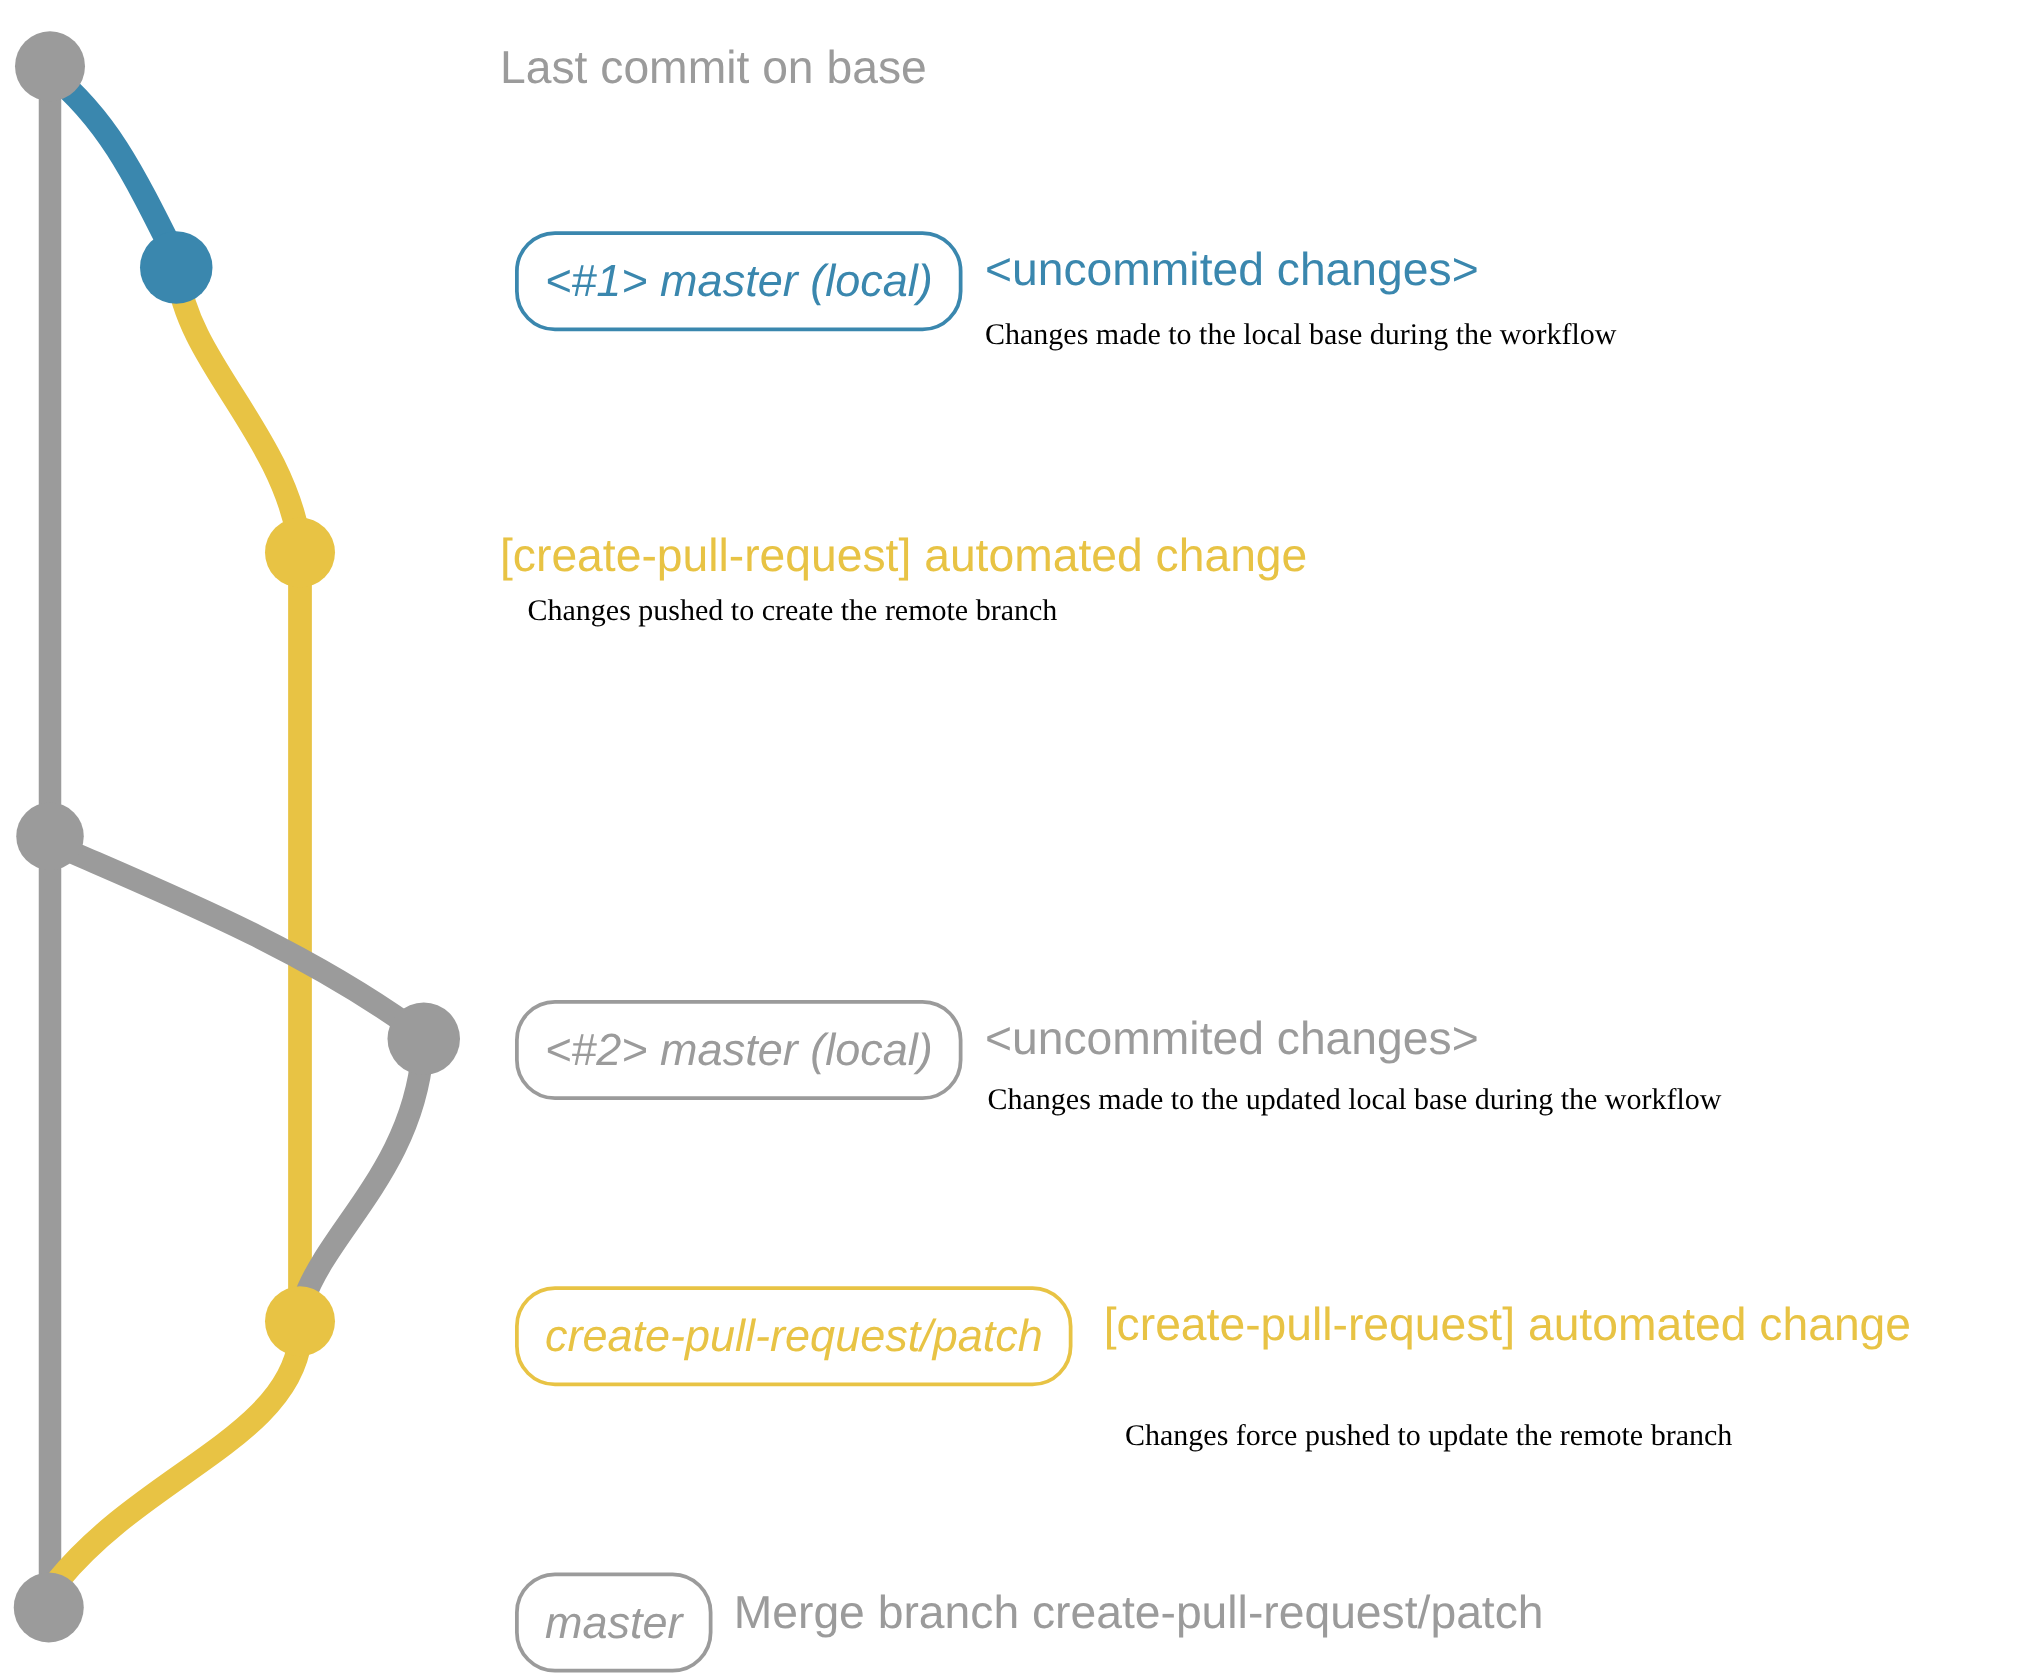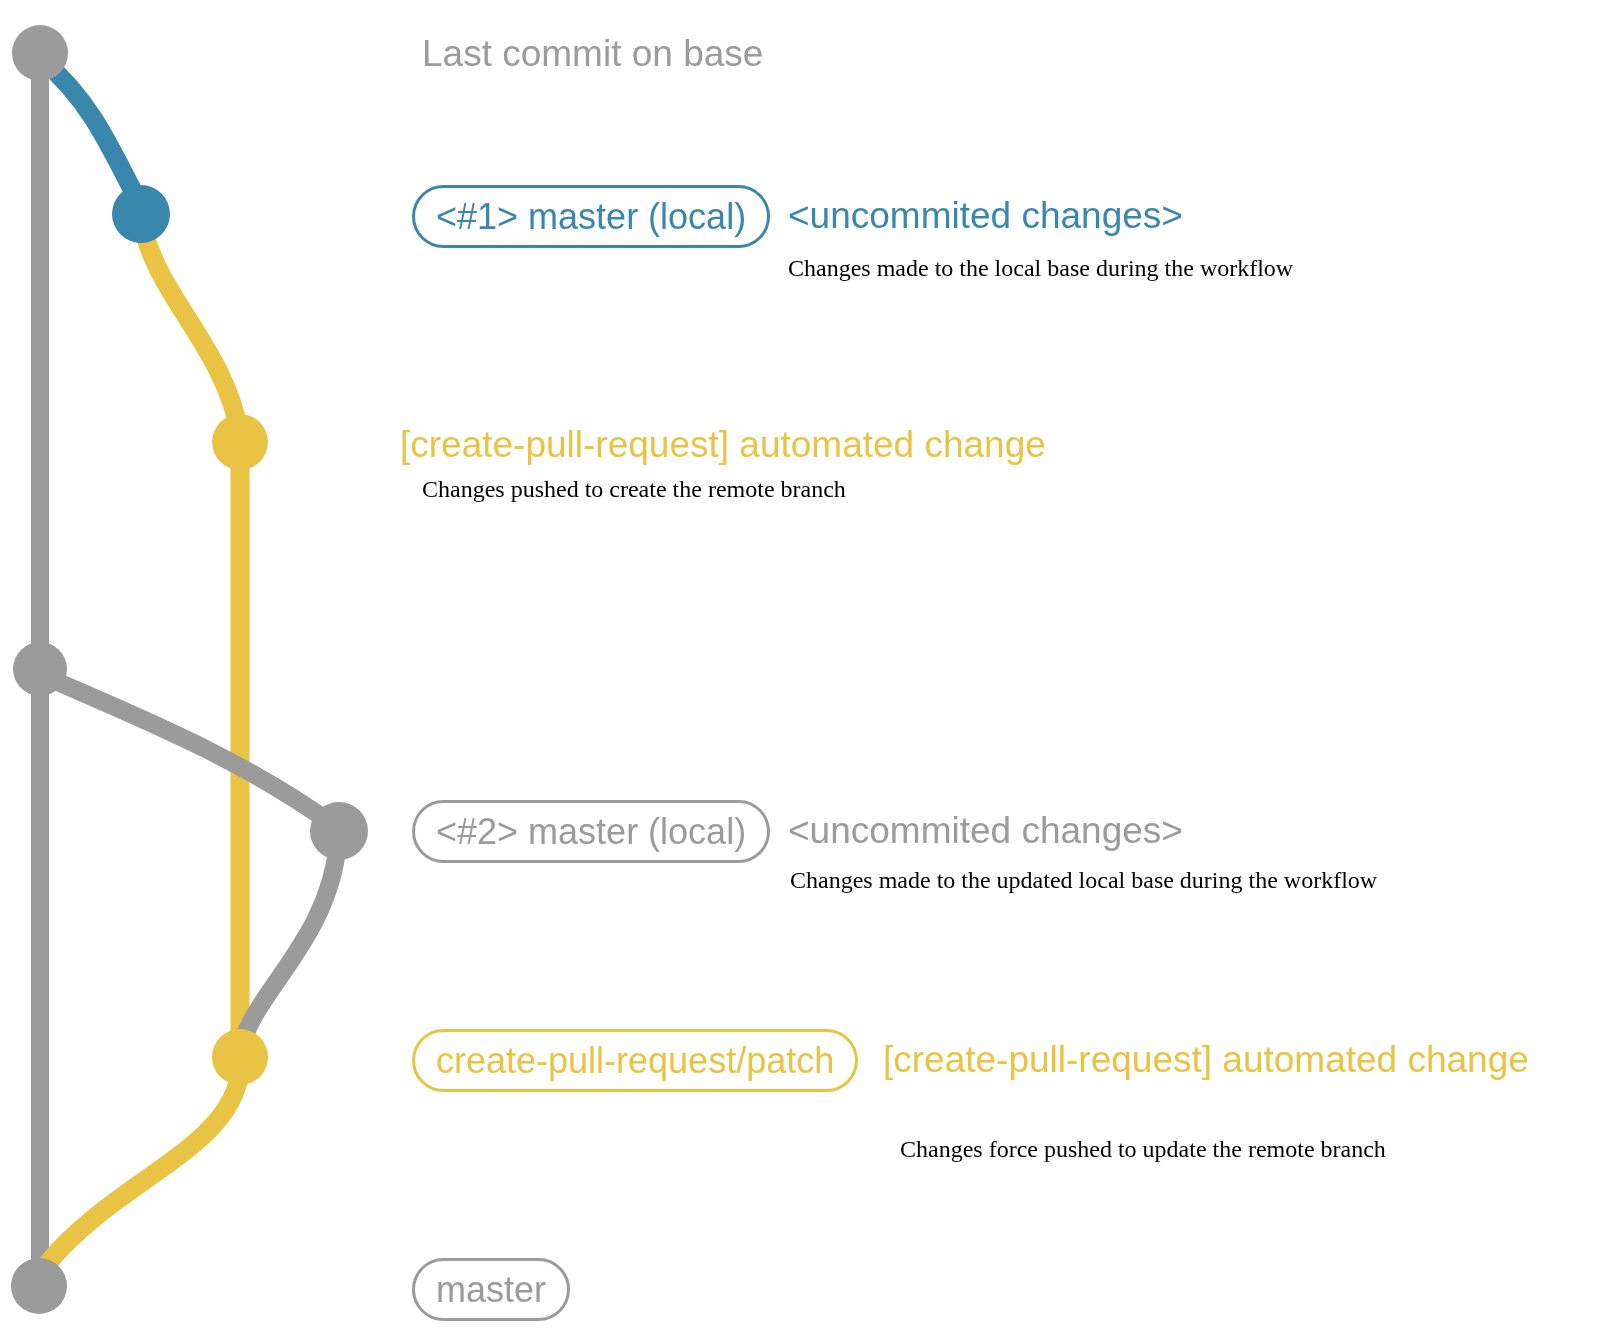--- a/index.html
+++ b/index.html
@@ -6,23 +6,23 @@
   .stage{position:relative;width:1618px;height:1344px;background:#fff;
          font-family:"Liberation Sans",sans-serif;overflow:hidden;}
   .graph-svg{position:absolute;left:0;top:0;}
   .edge{fill:none;stroke-linecap:round;}
   .edge.gray{stroke:var(--gray);}
   .edge.blue{stroke:var(--blue);}
   .edge.yellow{stroke:var(--yellow);}
   .node.gray{fill:var(--gray);}
   .node.blue{fill:var(--blue);}
   .node.yellow{fill:var(--yellow);}
-  .badge{position:absolute;box-sizing:border-box;height:63px;border:3px solid;
+  .badge{position:absolute;box-sizing:border-box;height:80px;border:3px solid;
          border-radius:32px;display:flex;align-items:center;padding:0 21px;
-         font-size:36px;white-space:nowrap;background:#fff;}
+         font-size:36px;white-space:nowrap;background:#fff;font-style:italic;}
   .badge.blue{border-color:var(--blue);color:var(--blue);}
   .badge.gray{border-color:var(--gray);color:var(--gray);}
   .badge.yellow{border-color:var(--yellow);color:var(--yellow);}
   .plain{position:absolute;font-size:37px;line-height:42px;white-space:nowrap;}
   .plain.gray{color:var(--gray);}
   .plain.blue{color:var(--blue);}
   .plain.yellow{color:var(--yellow);}
   .caption{position:absolute;font-family:"Liberation Serif",serif;font-size:24px;
            line-height:38px;color:var(--ink);white-space:nowrap;}
 </style>
@@ -43,33 +43,34 @@
 
     <circle class="node gray" cx="40" cy="53" r="28"></circle>
     <circle class="node blue" cx="141" cy="214" r="29"></circle>
     <circle class="node yellow" cx="240" cy="442" r="28"></circle>
     <circle class="node gray" cx="40" cy="669" r="27"></circle>
     <circle class="node gray" cx="339" cy="831" r="29"></circle>
     <circle class="node yellow" cx="240" cy="1057" r="28"></circle>
     <circle class="node gray" cx="39" cy="1286" r="28"></circle>
   </svg>
 
-  <div class="plain gray" style="left:422px;top:33px;text-align:center;">Last commit on base</div>
+  <div class="plain gray" style="left:400px;top:33px;text-align:center;">Last commit on base</div>
 
   <div class="badge blue" style="left:412px;top:185px;">&lt;#1&gt; master (local)</div>
   <div class="plain blue" style="left:788px;top:195px;">&lt;uncommited changes&gt;</div>
   <div class="caption" style="left:788px;top:249px;">Changes made to the local base during the workflow</div>
 
   <div class="plain yellow" style="left:400px;top:424px;">[create-pull-request] automated change</div>
   <div class="caption" style="left:422px;top:470px;">Changes pushed to create the remote branch</div>
 
 
   <div class="badge gray" style="left:412px;top:800px;">&lt;#2&gt; master (local)</div>
   <div class="plain gray" style="left:788px;top:810px;">&lt;uncommited changes&gt;</div>
   <div class="caption" style="left:790px;top:861px;">Changes made to the updated local base during the workflow</div>
 
   <div class="badge yellow" style="left:412px;top:1029px;">create-pull-request/patch</div>
   <div class="plain yellow" style="left:883px;top:1039px;">[create-pull-request] automated change</div>
   <div class="caption" style="left:900px;top:1093px;margin-top:37px;">Changes force pushed to update the remote branch</div>
 
   <div class="badge gray" style="left:412px;top:1258px;">master</div>
+  <div class="plain gray" style="left:587px;top:1269px;">Merge branch create-pull-request/patch</div>
 
 </div>
 
 </body></html>

